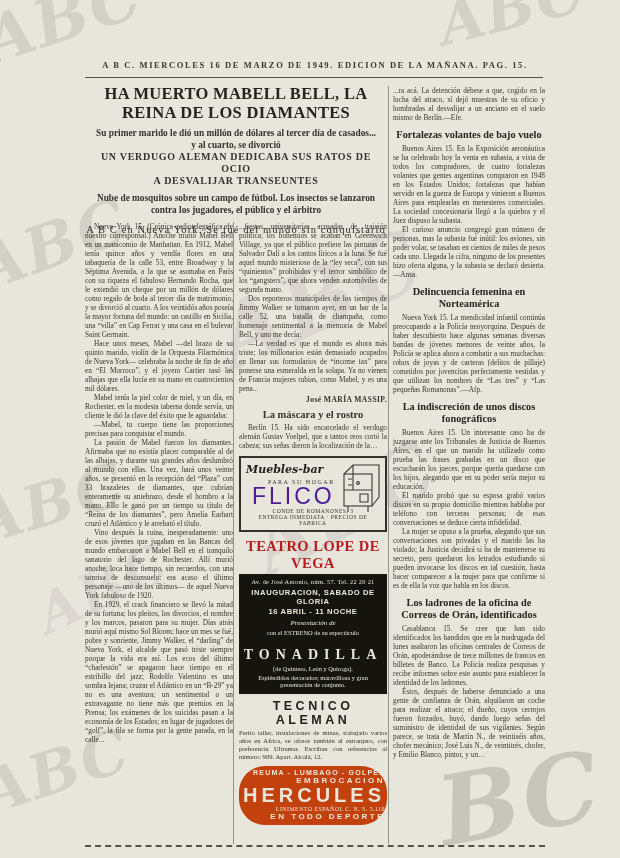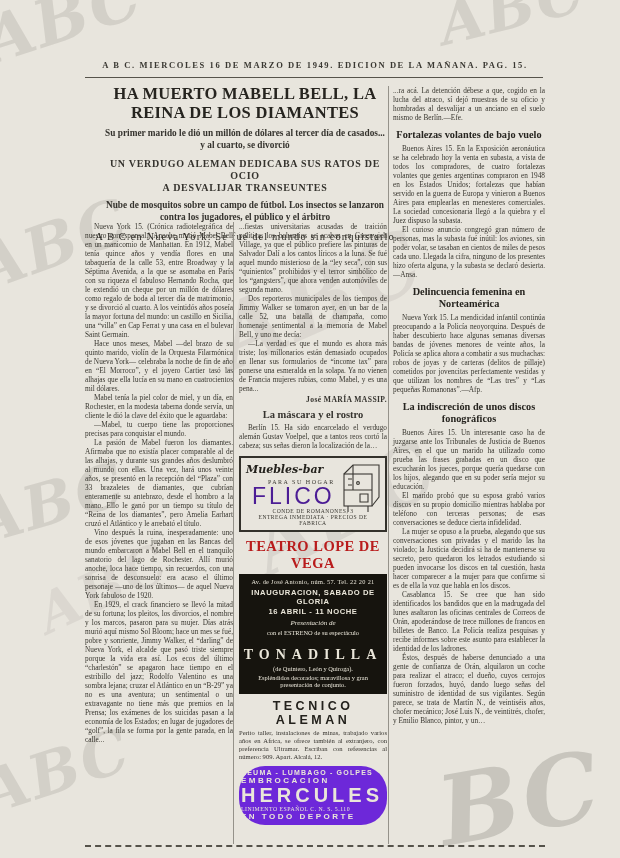--- a/index.html
+++ b/index.html
@@ -29,26 +29,26 @@
 
   .masthead{
     position:absolute; left:85px; top:60px; width:460px; text-align:center;
     font-size:8.5px; font-weight:bold; letter-spacing:1.6px; color:#3a3832;
   }
   .masthead-rule{
     position:absolute; left:85px; top:77px; width:458px; height:0;
     border-top:1.5px solid #56534b;
   }
 
-  .headblock{position:absolute; left:94px; top:84px; width:302px; text-align:center;}
+  .headblock{position:absolute; left:85px; top:84px; width:302px; text-align:center;}
   .headline{
     font-size:16.5px; font-weight:bold; line-height:19px; letter-spacing:0.3px; color:#26241f;
   }
   .deck{font-size:9.3px; font-weight:bold; line-height:11.5px; margin-top:6px;}
-  .deck-caps{font-size:10px; font-weight:bold; line-height:12px; letter-spacing:0.7px; margin-top:7px;}
+  .deck-caps{font-size:10px; font-weight:bold; line-height:12px; letter-spacing:0.7px; }
   .kicker{font-size:10.5px; letter-spacing:1.1px; margin-top:8px; color:#2c2a25;}
 
   .col1{position:absolute; left:85px; top:222px; width:148px;}
   .col2{position:absolute; left:239px; top:222px; width:148px;}
   .rcol{position:absolute; left:393px; top:86px; width:152px;}
 
   p.body{
     margin:0; font-size:7.3px; line-height:9px; text-align:justify;
     text-indent:9px; color:#38362f;
   }
@@ -86,21 +86,21 @@
   .t-bold{font-size:7.6px; font-weight:bold; letter-spacing:0.6px; margin-top:3px; font-family:"Liberation Sans", sans-serif;}
   .t-ital{font-size:7px; font-style:italic; margin-top:3px;}
   .t-star{font-size:14.5px; font-weight:bold; letter-spacing:1.5px; margin-top:2px; font-family:"Liberation Sans", sans-serif;}
   .t-show{font-size:14px; font-weight:bold; letter-spacing:6px; margin-top:11px; font-family:Liberation Serif, serif;}
   .t-small{font-size:6.4px; margin-top:2px;}
 
   .ad-tecnico{margin-top:5px;}
   .tec-title{font-size:12.5px; font-weight:bold; text-align:center; letter-spacing:3.5px; font-family:"Liberation Sans", sans-serif; color:#23211c;}
   .tec-body{font-size:6.6px; line-height:8px; text-align:justify; margin-top:2px;}
 
-  .ad-hercules{background:#6d28d9; color:#eae6d9; text-align:left; margin-top:5px; padding:3px 2px 4px;border-radius:26px;}
+  .ad-hercules{background:#c2410c; color:#eae6d9; text-align:right; margin-top:5px; padding:3px 2px 4px;border-radius:26px;}
   .h-line1{font-size:7px; font-weight:bold; letter-spacing:1.2px; font-family:"Liberation Sans", sans-serif;}
   .h-line2{font-size:8px; font-weight:bold; letter-spacing:2.5px; font-family:"Liberation Sans", sans-serif;}
   .h-brand{font-size:20px; font-weight:bold; letter-spacing:4px; line-height:21px; font-family:"Liberation Sans", sans-serif;}
   .h-line3{font-size:5.8px; letter-spacing:0.5px;}
   .h-line4{font-size:8px; font-weight:bold; letter-spacing:2.5px; font-family:"Liberation Sans", sans-serif;}
 
   .bottom-dashes{
     position:absolute; left:85px; top:845px; width:460px; height:0;
     border-top:2px dashed #55524a;
   }
@@ -212,18 +212,19 @@
     <p class="body">El curioso anuncio congregó gran número de personas, mas la subasta fué inútil: los aviones, sin poder volar, se tasaban en cientos de miles de pesos cada uno. Llegada la cifra, ninguno de los presentes hizo oferta alguna, y la subasta se declaró desierta.—Ansa.</p>
 
     <div class="rhead">Delincuencia femenina en Norteamérica</div>
     <p class="body">Nueva York 15. La mendicidad infantil continúa preocupando a la Policía neoyorquina. Después de haber descubierto hace algunas semanas diversas bandas de jóvenes menores de veinte años, la Policía se aplica ahora a combatir a sus muchachas: robos de joyas y de carteras (delitos de pillaje) cometidos por jovencitas perfectamente vestidas y que utilizan los nombres de “Las tres” y “Las pequeñas Romanonas”.—Afp.</p>
 
     <div class="rhead">La indiscreción de unos discos fonográficos</div>
     <p class="body">Buenos Aires 15. Un interesante caso ha de juzgarse ante los Tribunales de Justicia de Buenos Aires, en el que un marido ha utilizado como prueba las frases grabadas en un disco que escucharán los jueces, porque quería quedarse con los hijos, alegando que en su poder sería mejor su educación.</p>
     <p class="body">El marido probó que su esposa grabó varios discos en su propio domicilio mientras hablaba por teléfono con terceras personas; de esas conversaciones se deduce cierta infidelidad.</p>
     <p class="body">La mujer se opuso a la prueba, alegando que sus conversaciones son privadas y el marido las ha violado; la Justicia decidirá si ha de mantenerse su secreto, pero quedaron los letrados estudiando si pueden invocarse los discos en tal cuestión, hasta hacer comparecer a la mujer para que confirme si es de ella la voz que habla en los discos.</p>
 
+    <div class="rhead">Los ladrones de la oficina de Correos de Orán, identificados</div>
     <p class="body">Casablanca 15. Se cree que han sido identificados los bandidos que en la madrugada del lunes asaltaron las oficinas centrales de Correos de Orán, apoderándose de trece millones de francos en billetes de Banco. La Policía realiza pesquisas y recibe informes sobre este asunto para establecer la identidad de los ladrones.</p>
     <p class="body">Éstos, después de haberse denunciado a una gente de confianza de Orán, alquilaron un coche para realizar el atraco; el dueño, cuyos cerrojos fueron forzados, huyó, dando luego señas del suministro de identidad de sus vigilantes. Según parece, se trata de Martín N., de veintiséis años, chofer mecánico; José Luis N., de veintitrés, chofer, y Emilio Blanco, pintor, y un…</p>
   </div>
 
   <div class="bottom-dashes layer"></div>
 </div>
 
 </body></html>

